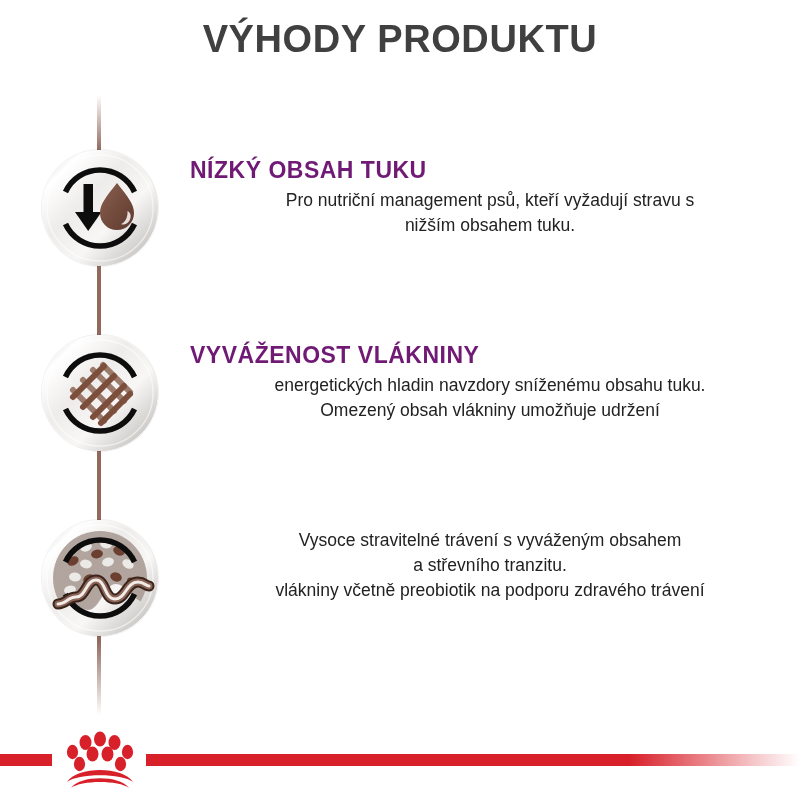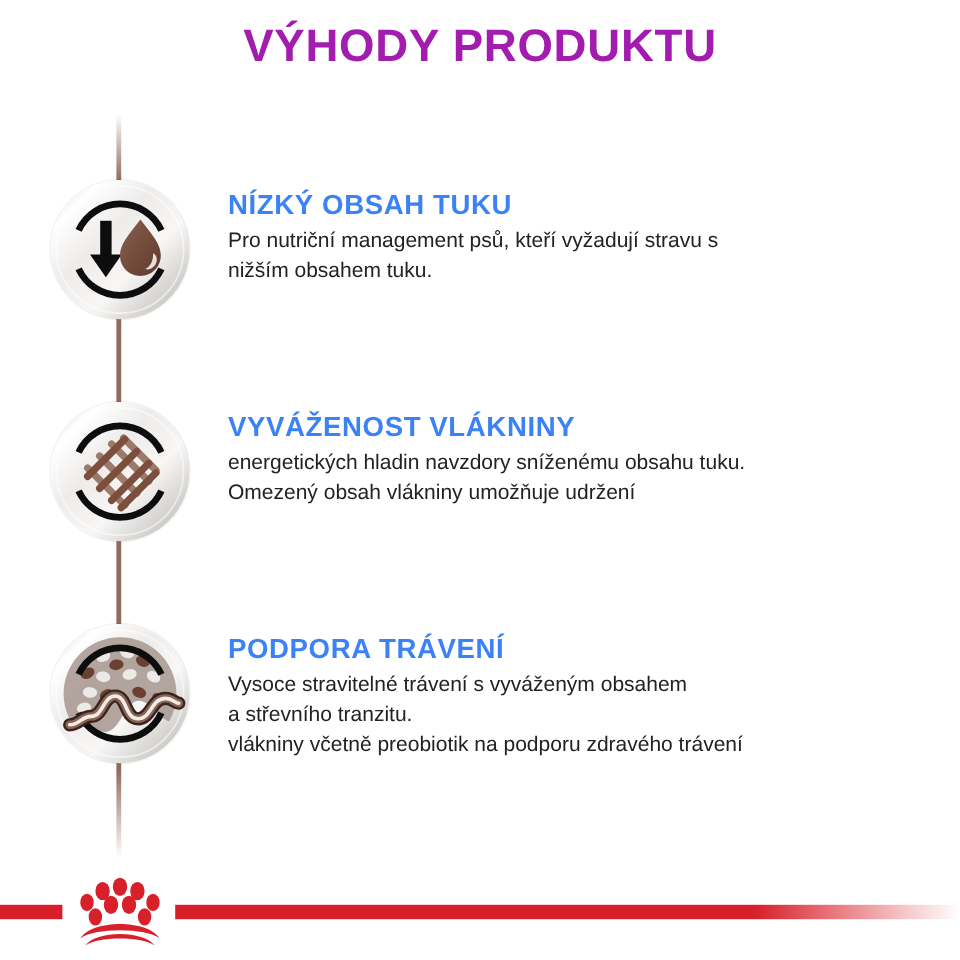--- a/index.html
+++ b/index.html
@@ -26,21 +26,21 @@
   
   .title {
     position: absolute;
     top: 18px;
     left: 0;
     width: 800px;
     text-align: center;
     font-size: 38px;
     font-weight: bold;
     letter-spacing: 0.6px;
-    color: #a21caf;
+    color: #404040;
     font-family: "Liberation Sans", sans-serif;
   }
 
   
   .spine {
     position: absolute;
     left: 97px;
     top: 95px;
     width: 4px;
     height: 620px;
@@ -86,32 +86,33 @@
 
   .text-col {
     position: absolute;
     left: 190px;
     top: 8px;
     width: 600px;
   }
   .b-title {
     font-size: 23px;
     font-weight: bold;
-    color: #3b82f6;
+    color: #701a75;
     letter-spacing: 0.5px;
     margin: 0 0 5px 0;
     line-height: 1.1;
     font-family: "Liberation Sans", sans-serif;
   }
   .b-body {
     font-size: 17.5px;
     color: #222222;
     line-height: 1.42;
     margin: 0;
     font-family: "Liberation Sans", sans-serif;
+    text-align: center;
   }
   .b-body div { white-space: nowrap; }
 
   
   .footer {
     position: absolute;
     left: 0;
     top: 700px;
     width: 800px;
     height: 100px;
@@ -288,21 +289,20 @@
           <path d="M 16 84 C 24 84 26 77 34 77 C 44 77 44 60 54 60
                    C 64 60 62 79 73 79 C 84 79 84 62 96 62 C 102 62 104 66 107 66" stroke="#3a241c" stroke-width="11"></path>
           <path d="M 16 84 C 24 84 26 77 34 77 C 44 77 44 60 54 60
                    C 64 60 62 79 73 79 C 84 79 84 62 96 62 C 102 62 104 66 107 66" stroke="#8a6456" stroke-width="7"></path>
           <path d="M 16 84 C 24 84 26 77 34 77 C 44 77 44 60 54 60
                    C 64 60 62 79 73 79 C 84 79 84 62 96 62 C 102 62 104 66 107 66" stroke="#f2ece8" stroke-width="3"></path>
         </g>
       </svg>
     </div>
     <div class="text-col">
-      <div class="b-title">PODPORA TRÁVENÍ</div>
       <div class="b-body">
         <div>Vysoce stravitelné trávení s vyváženým obsahem</div>
         <div>a střevního tranzitu.</div>
         <div>vlákniny včetně preobiotik na podporu zdravého trávení</div>
       </div>
     </div>
   </div>
 
   <div class="footer">
     <div class="bar-left"></div>

